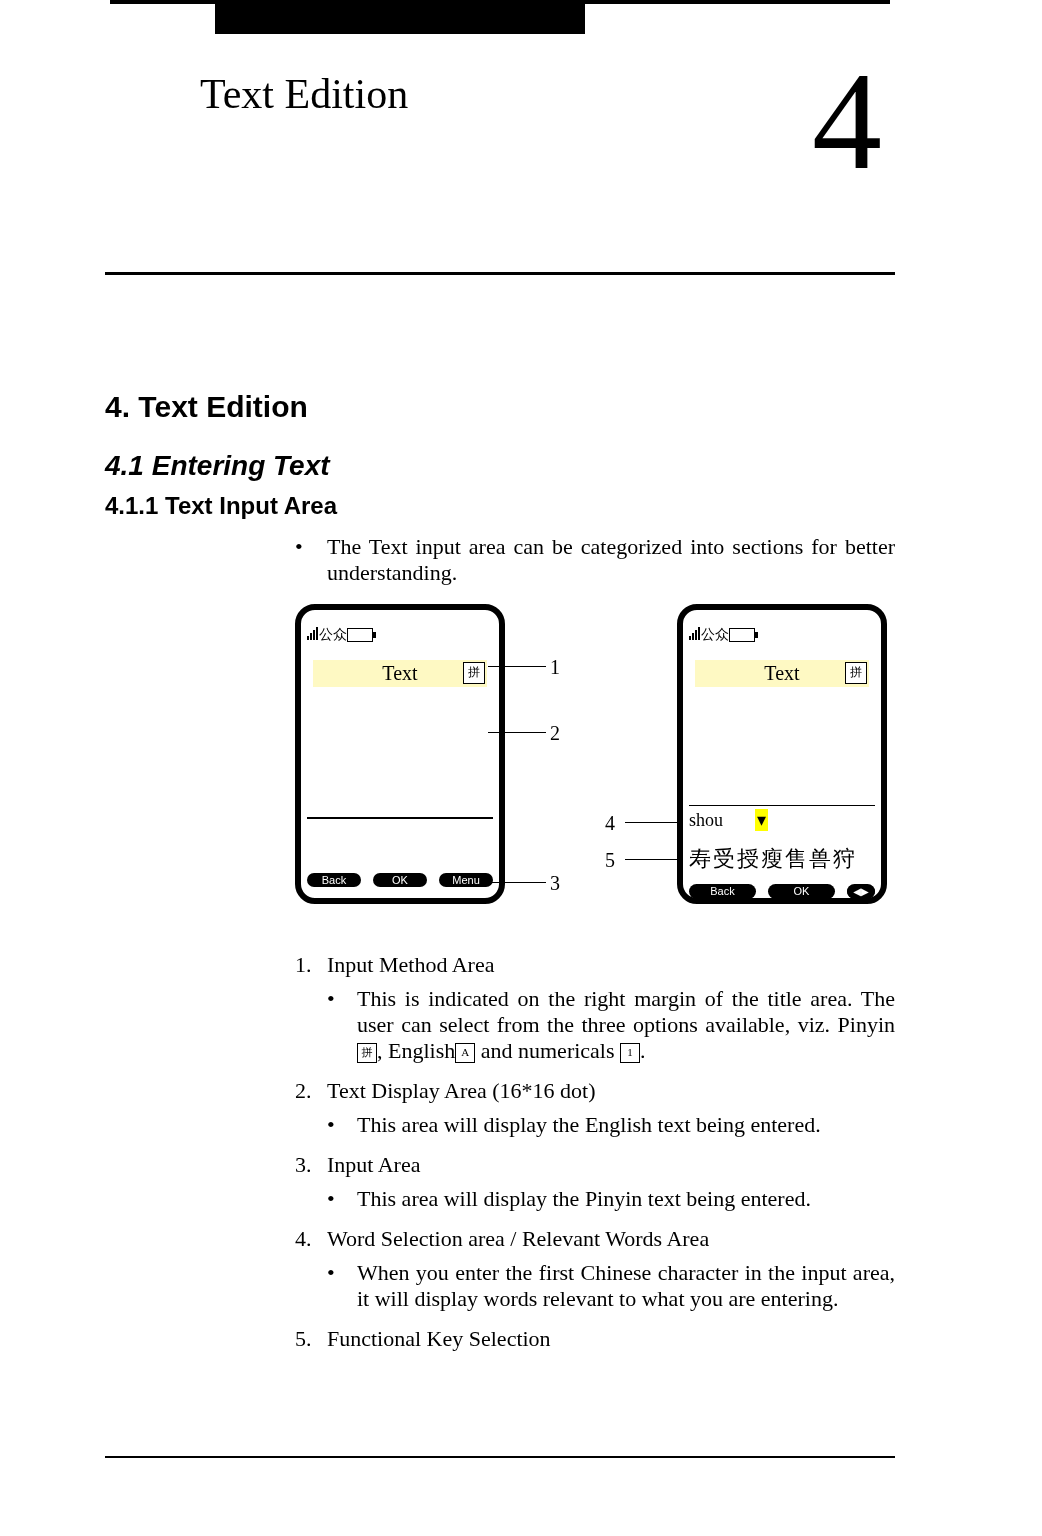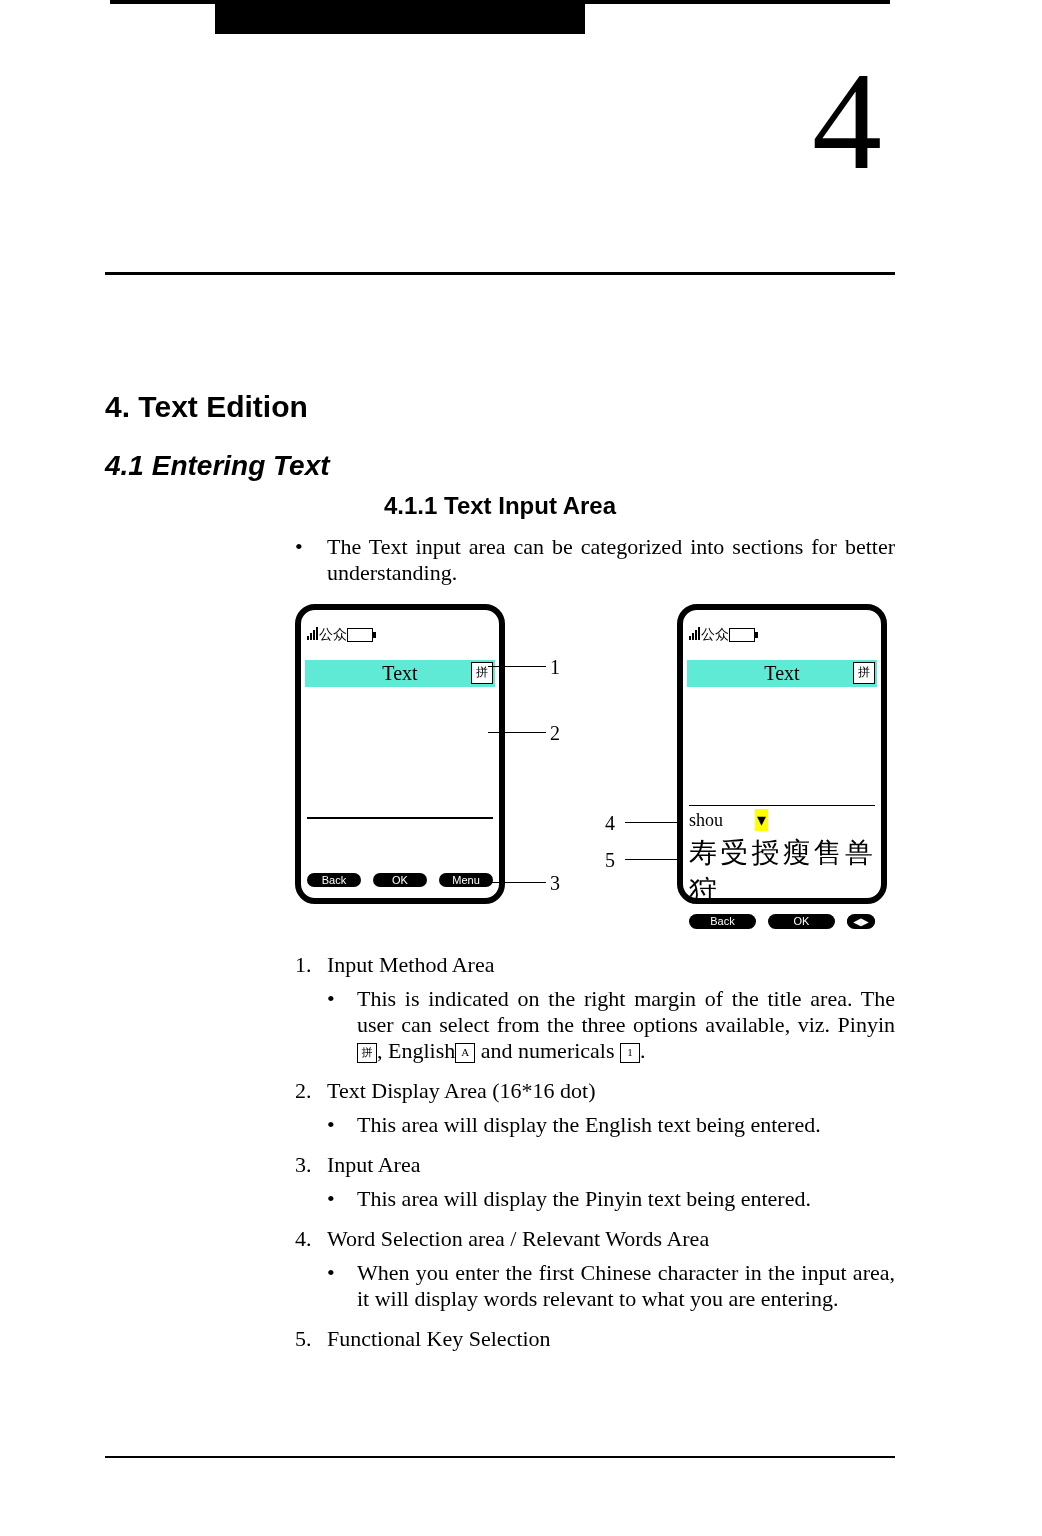--- a/index.html
+++ b/index.html
@@ -5,34 +5,34 @@
 body { margin:0; padding:0; font-family:"Times New Roman",serif; color:#000; background:#fff; }
 .page { width:1042px; height:1536px; position:relative; box-sizing:border-box; }
 .top-rule { position:absolute; top:0; left:110px; width:780px; height:4px; background:#000; }
 .top-bar { position:absolute; top:4px; left:215px; width:370px; height:30px; background:#000; }
 .chapter-title { position:absolute; top:70px; left:200px; font-size:42px; }
 .big-num { position:absolute; top:40px; right:160px; font-size:140px; font-family:"Times New Roman",serif; }
 .mid-rule { position:absolute; top:272px; left:105px; width:790px; height:3px; background:#000; }
 .content { position:absolute; top:390px; left:105px; width:790px; }
 .h1 { font-family:Arial,Helvetica,sans-serif; font-weight:bold; font-size:30px; margin-bottom:26px; }
 .h2 { font-family:Arial,Helvetica,sans-serif; font-weight:bold; font-style:italic; font-size:28px; margin-bottom:10px; }
-.h3 { font-family:Arial,Helvetica,sans-serif; font-weight:bold; font-size:24px; margin-bottom:14px;text-align:center; }
+.h3 { font-family:Arial,Helvetica,sans-serif; font-weight:bold; font-size:24px; margin-bottom:14px; }
 .body-indent { margin-left:190px; width:600px; font-size:22px; text-align:justify; }
 .bullet-row { display:flex; margin-bottom:12px; }
 .bullet-row .b { width:32px; flex:none; }
 .bullet-row .t { flex:1; }
 .figure-wrap { margin:18px 0 18px 0; position:relative; height:330px; }
 .phone { position:absolute; width:210px; height:300px; border:6px solid #000; border-radius:20px; background:#fff; box-sizing:border-box; }
 .phone .status { display:flex; align-items:center; padding:16px 6px; font-size:14px; }
-.phone .titlebar { background:#5eead4; color:#000; font-size:20px; text-align:center; padding:2px 0; position:relative; margin:0 4px; font-family:"Times New Roman",serif; }
+.phone .titlebar { background:#fef9c3; color:#000; font-size:20px; text-align:center; padding:2px 0; position:relative; margin:0 12px; font-family:"Times New Roman",serif; }
 .phone .titlebar .mode { position:absolute; right:2px; top:2px; width:20px; height:20px; border:1px solid #000; background:#fff; font-size:12px; line-height:18px; }
 .phone .display { height:130px; border-bottom:1px solid #000; margin:0 6px; }
 .phone .inputline { height:28px; margin:0 6px; font-size:18px; display:flex; align-items:center;gap:32px; }
 .phone .inputline .cursor { background:#ff0; padding:0 2px; }
-.phone .wordsel { margin:0 6px; font-size:28px; letter-spacing:2px; }
+.phone .wordsel { margin:10px 6px; font-size:22px; letter-spacing:2px; }
 .phone .softkeys { margin:4px 6px 0 6px; display:flex; gap:12px; }
 .phone .softkeys span { flex:1; background:#000; color:#fff; border-radius:10px; font-size:11px; text-align:center; padding:1px 0; font-family:Arial,sans-serif; }
 .callout { position:absolute; font-size:20px; }
 .callout .line { position:absolute; height:1px; background:#000; }
 .num-list { margin-left:190px; width:600px; font-size:22px; }
 .num-item { display:flex; margin-bottom:8px; }
 .num-item .n { width:32px; flex:none; }
 .num-item .t { flex:1; text-align:justify; }
 .sub-bullet { display:flex; margin:6px 0 14px 32px; }
 .sub-bullet .b { width:30px; flex:none; }
@@ -45,20 +45,21 @@
 .sig .bars span { display:inline-block; background:#000; width:2px; margin-right:1px; }
 </style>
 </head>
 <body>
 
 <div class="page">
 
   <div class="top-rule"></div>
   <div class="top-bar"></div>
 
+  <div class="chapter-title">Text Edition</div>
   <div class="big-num">4</div>
 
   <div class="mid-rule"></div>
 
   <div class="content">
     <div class="h1">4. Text Edition</div>
     <div class="h2">4.1   Entering Text</div>
     <div class="h3">4.1.1 Text Input Area</div>
 
     <div class="body-indent">

